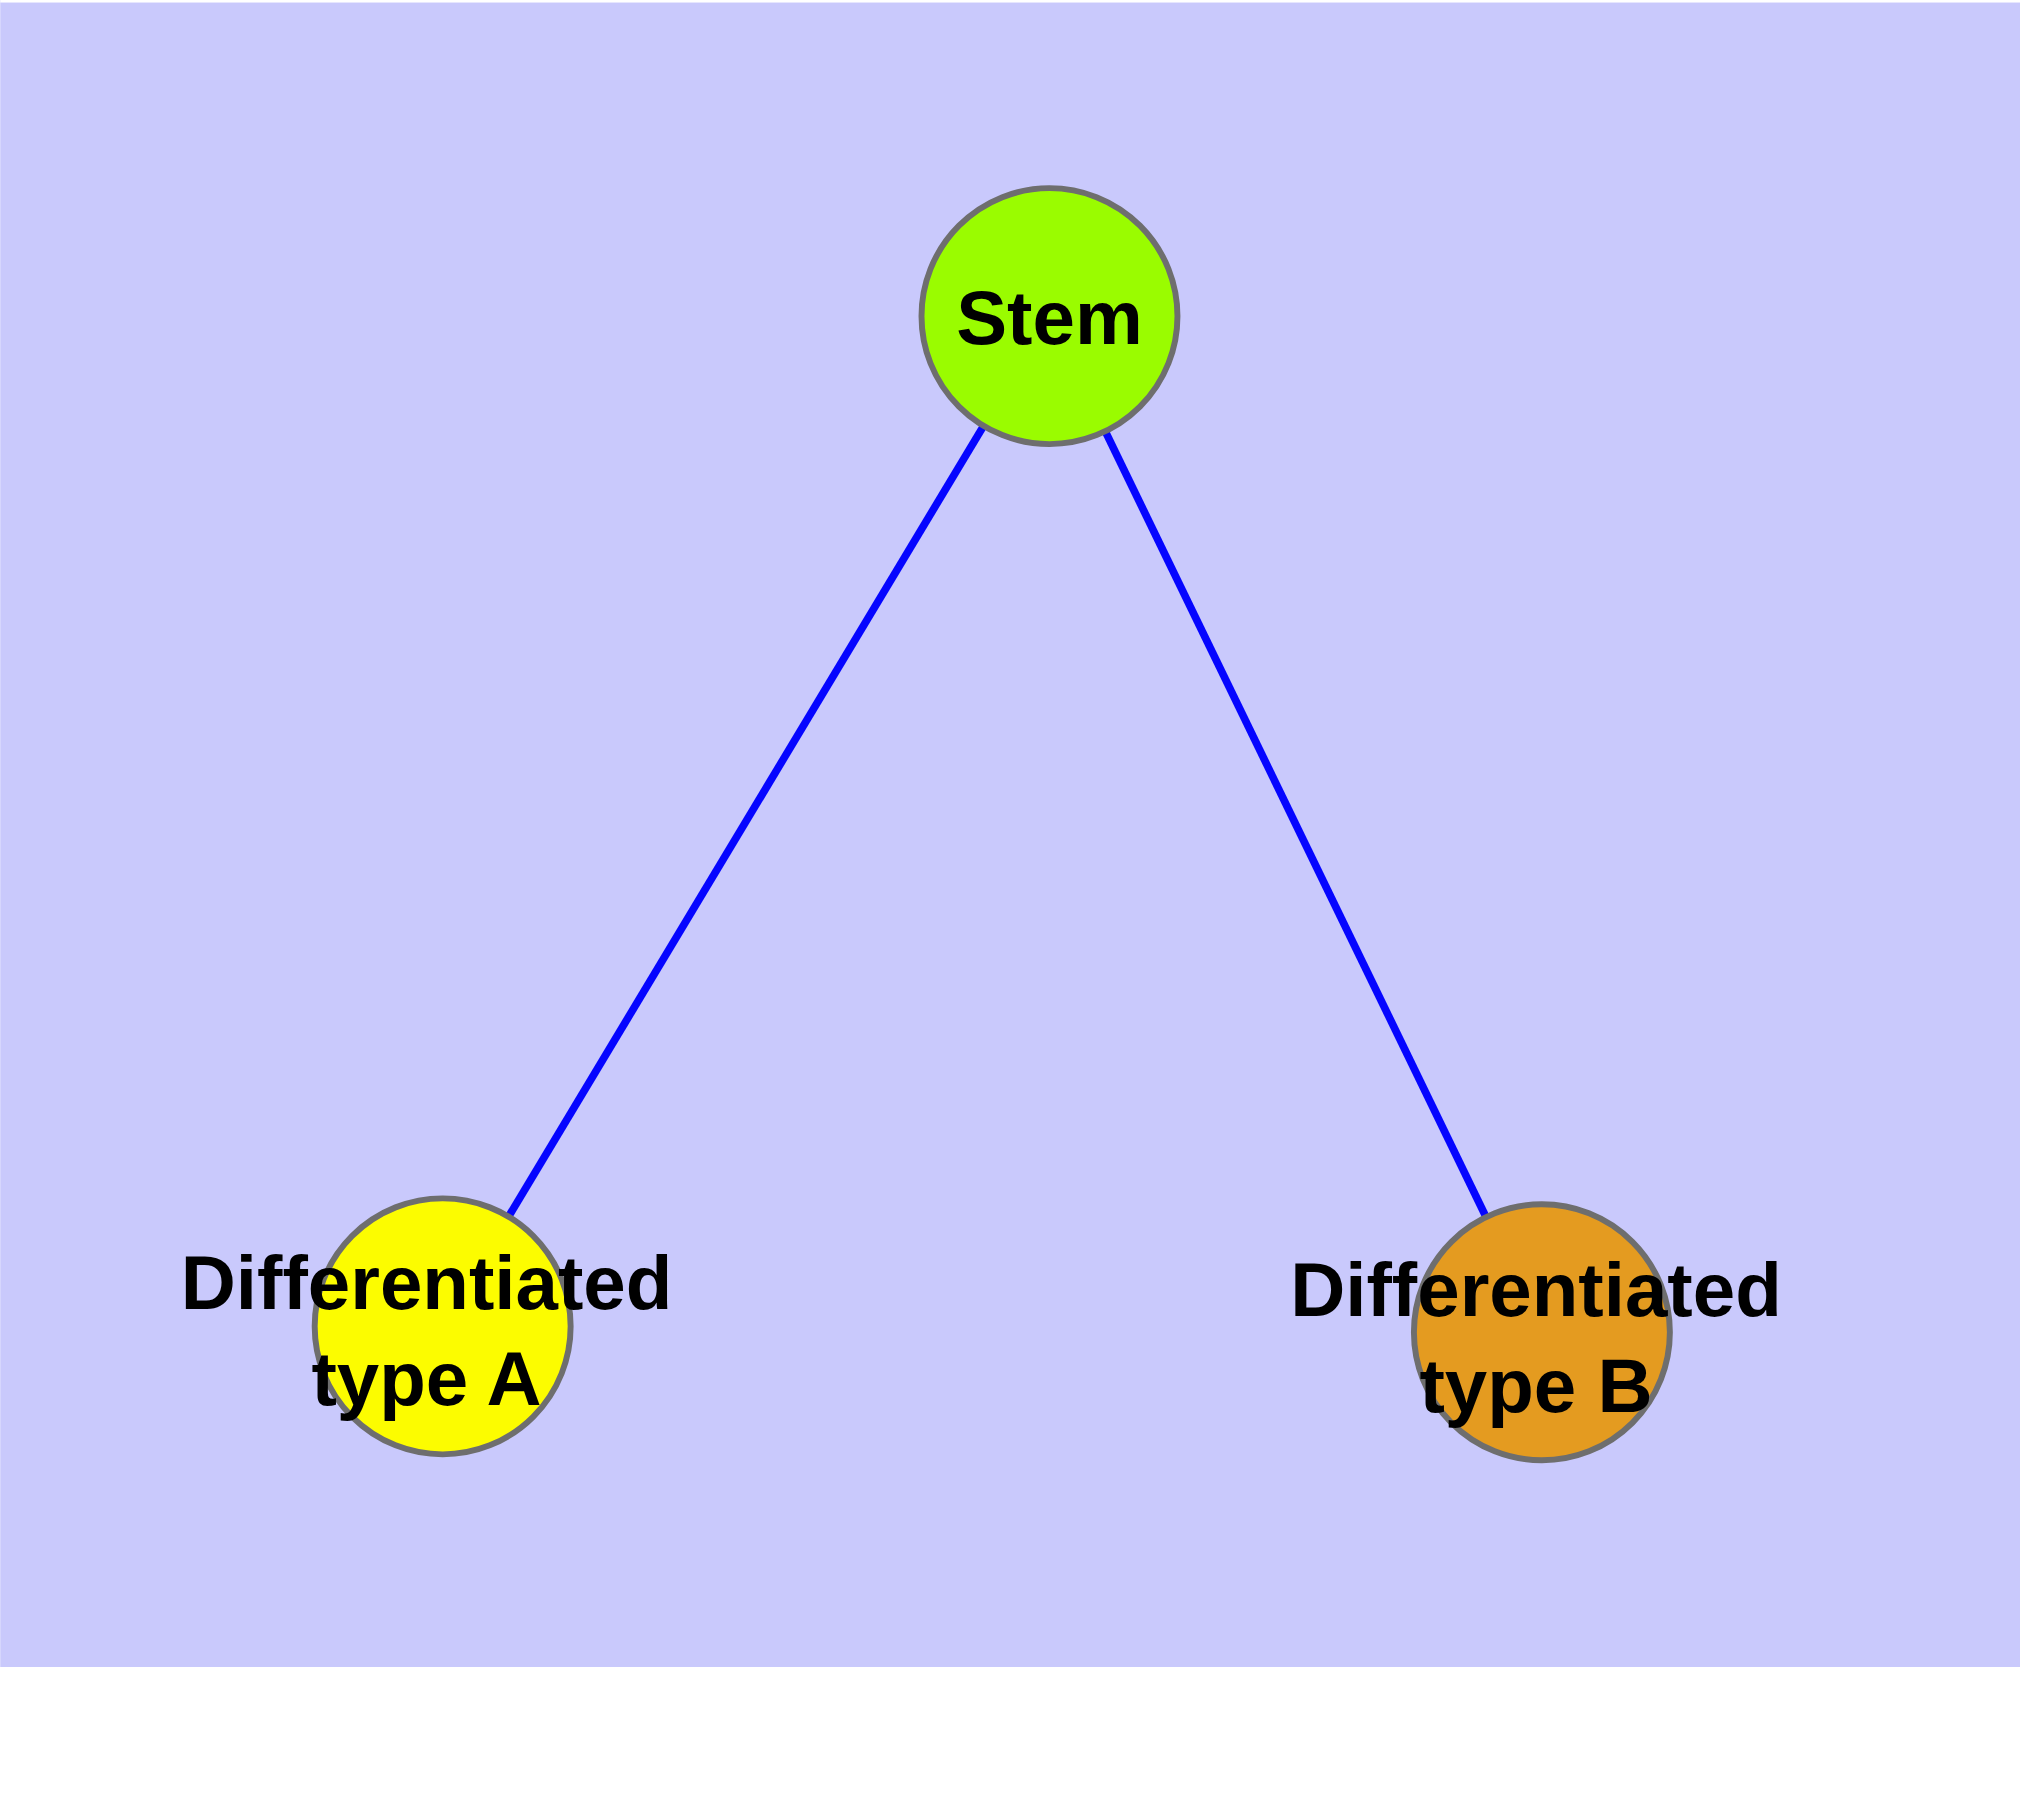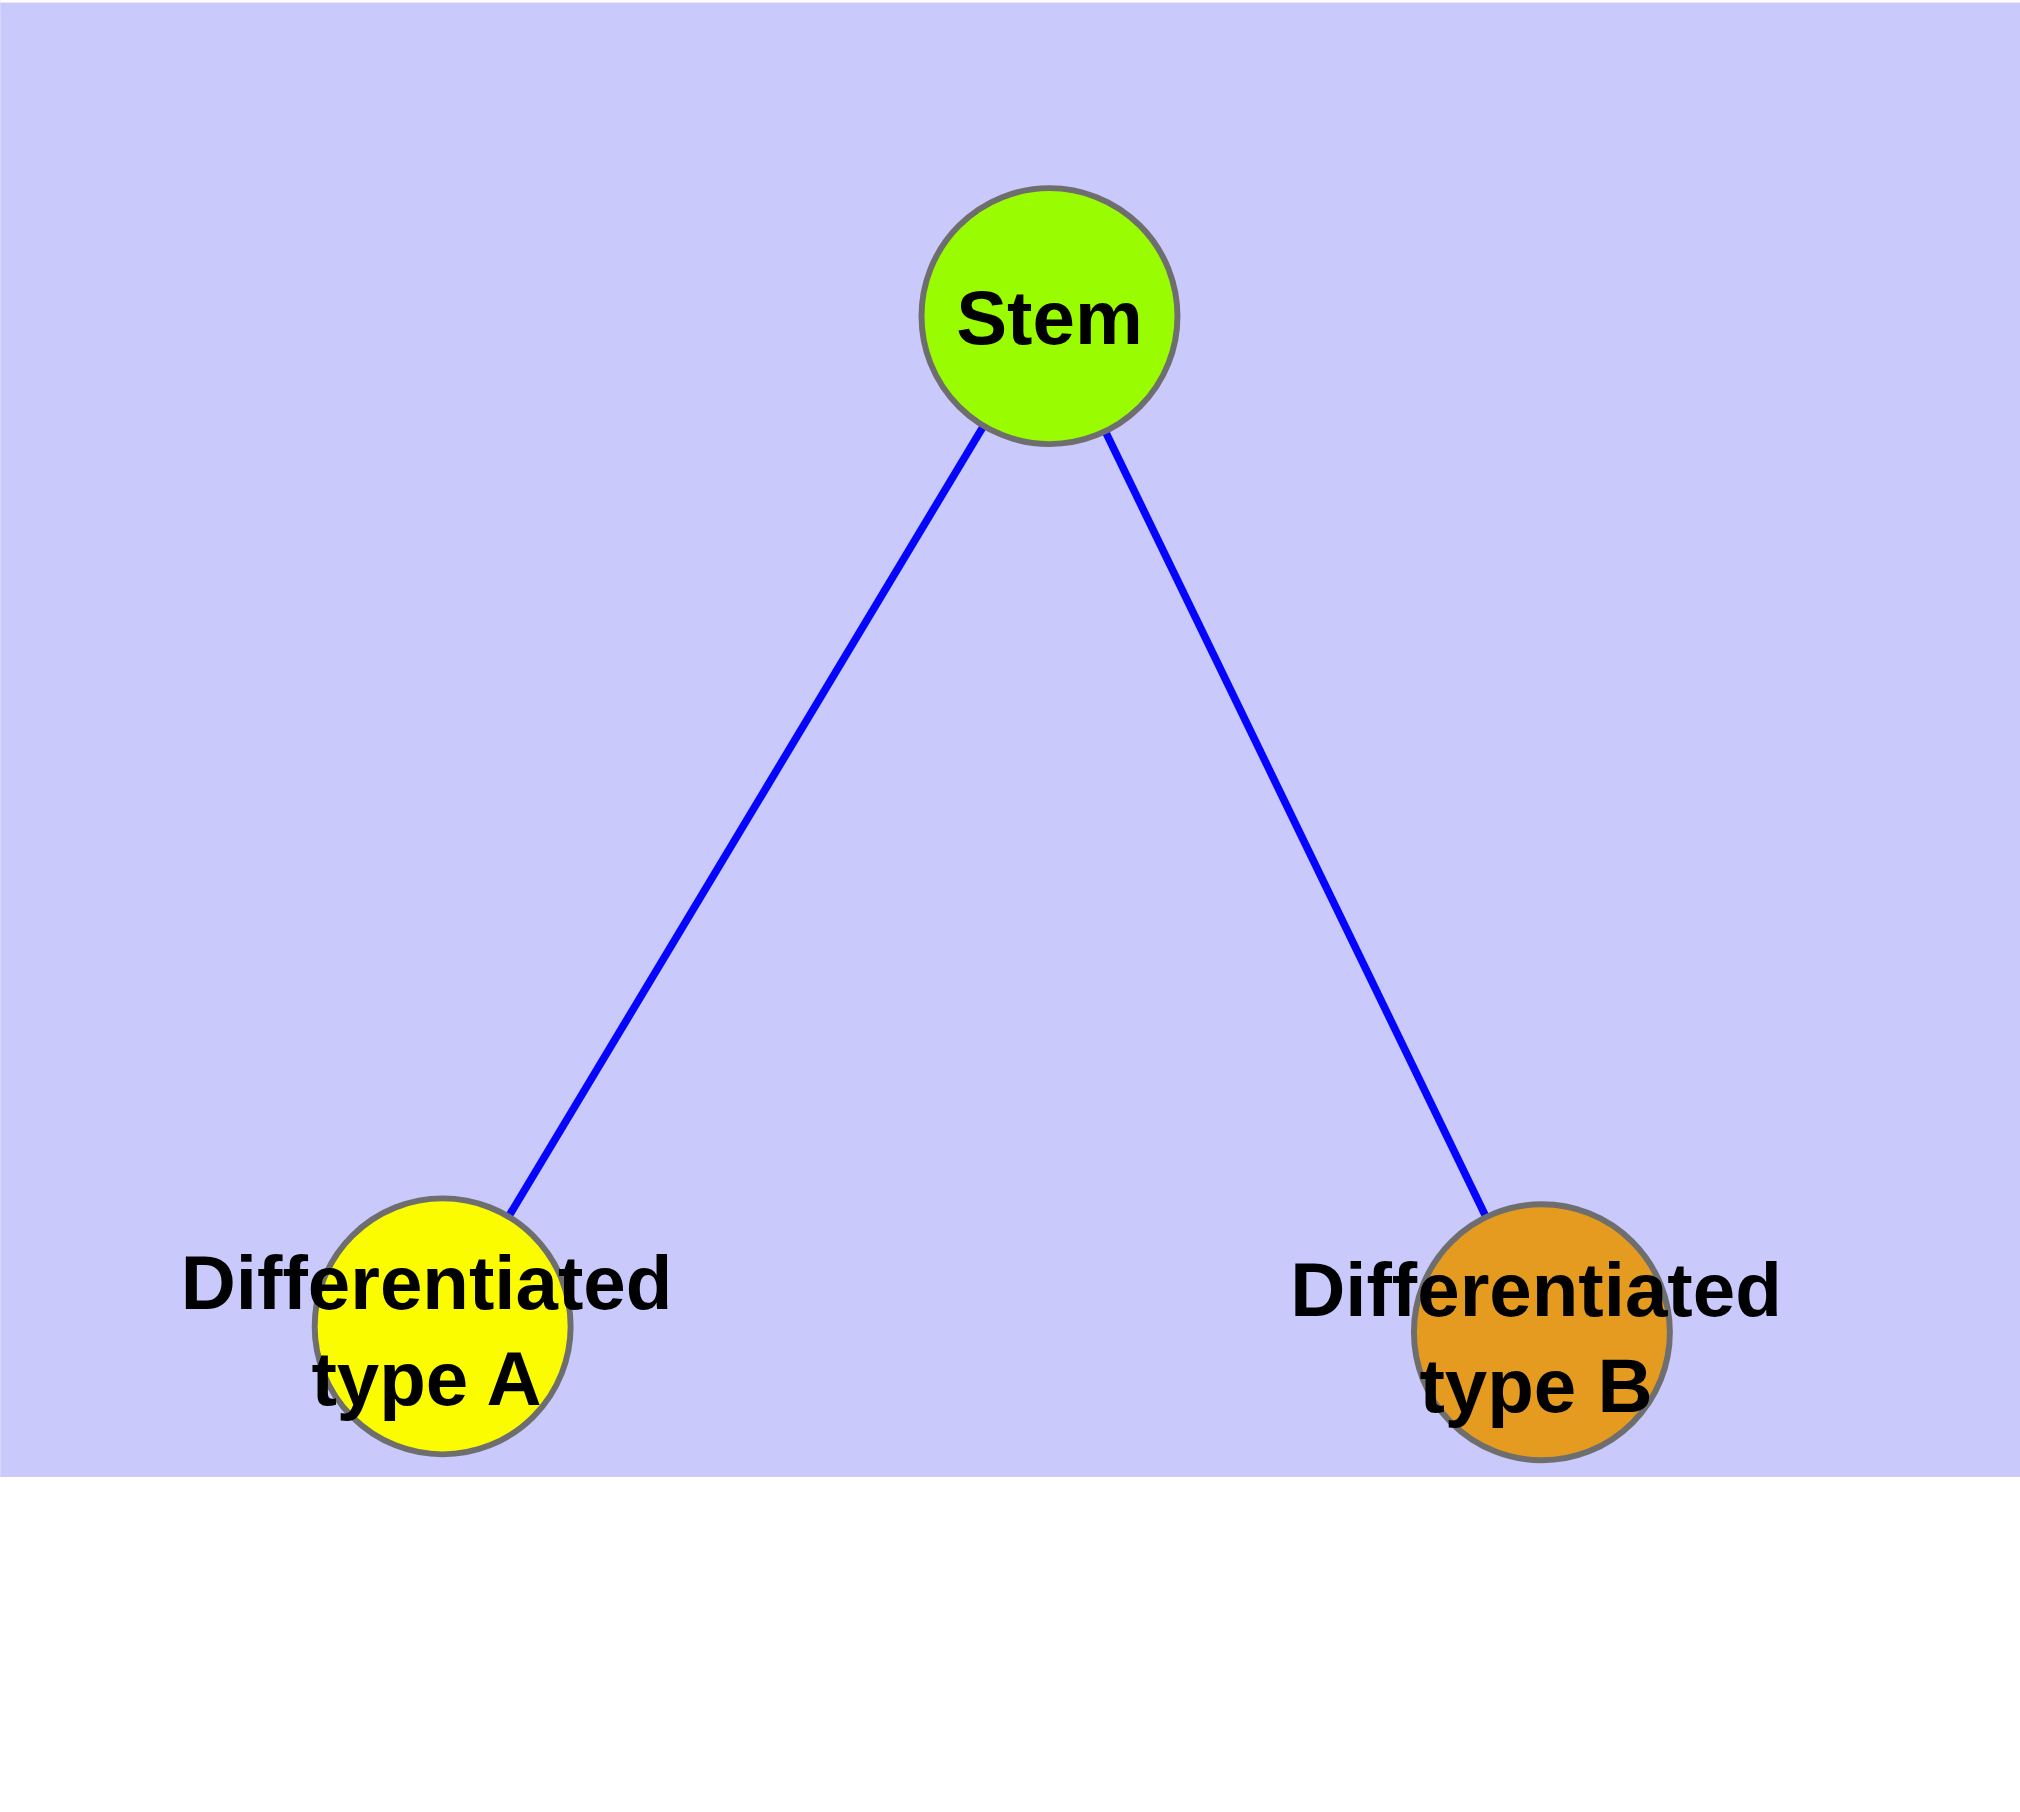--- a/index.html
+++ b/index.html
@@ -3,21 +3,21 @@
 <meta charset="utf-8">
 <style>
   html, body {
     margin: 0;
     padding: 0;
     background: #ffffff;
   }
   .canvas {
     position: relative;
     width: 2021px;
-    height: 1477px;
+    height: 1667px;
     overflow: hidden;
   }
   .canvas svg {
     position: absolute;
     top: 0;
     left: 0;
     display: block;
   }
   .node-circle {
     stroke-width: 7px;

